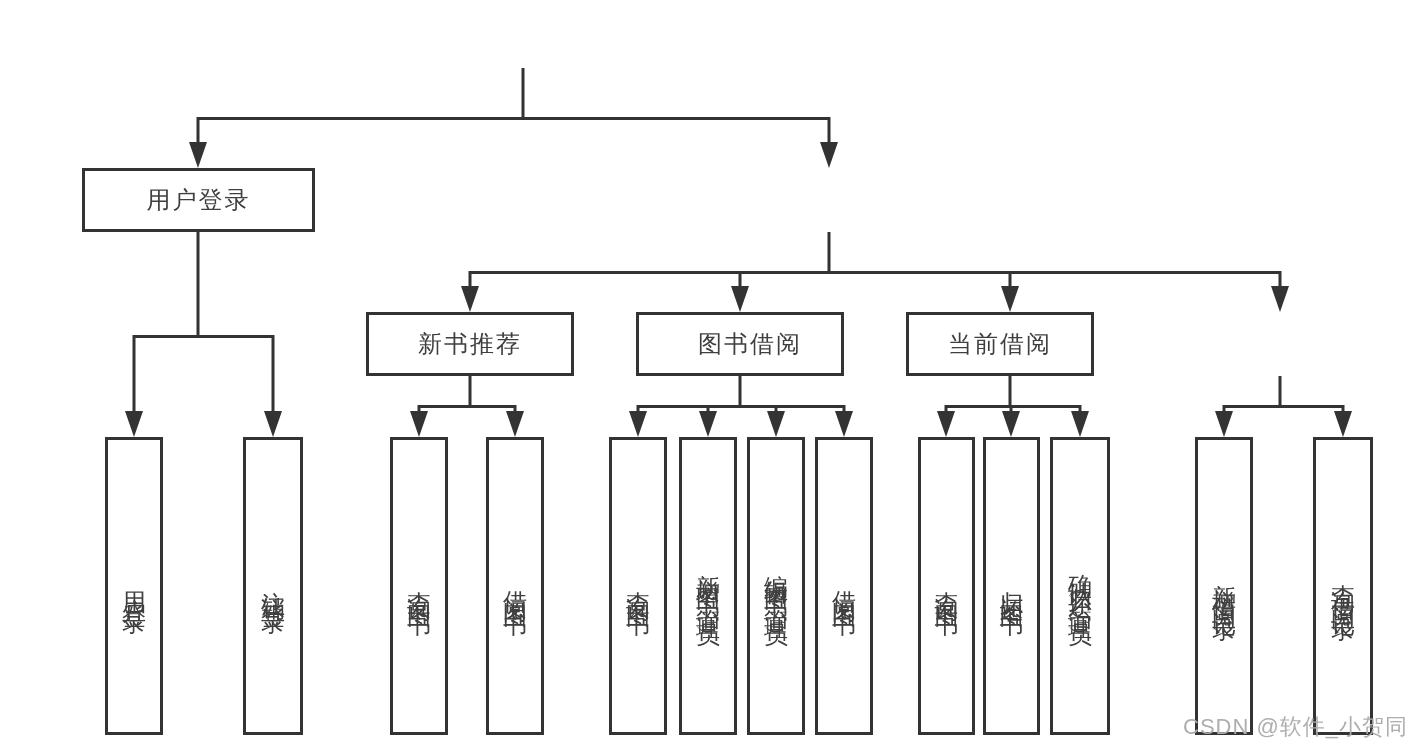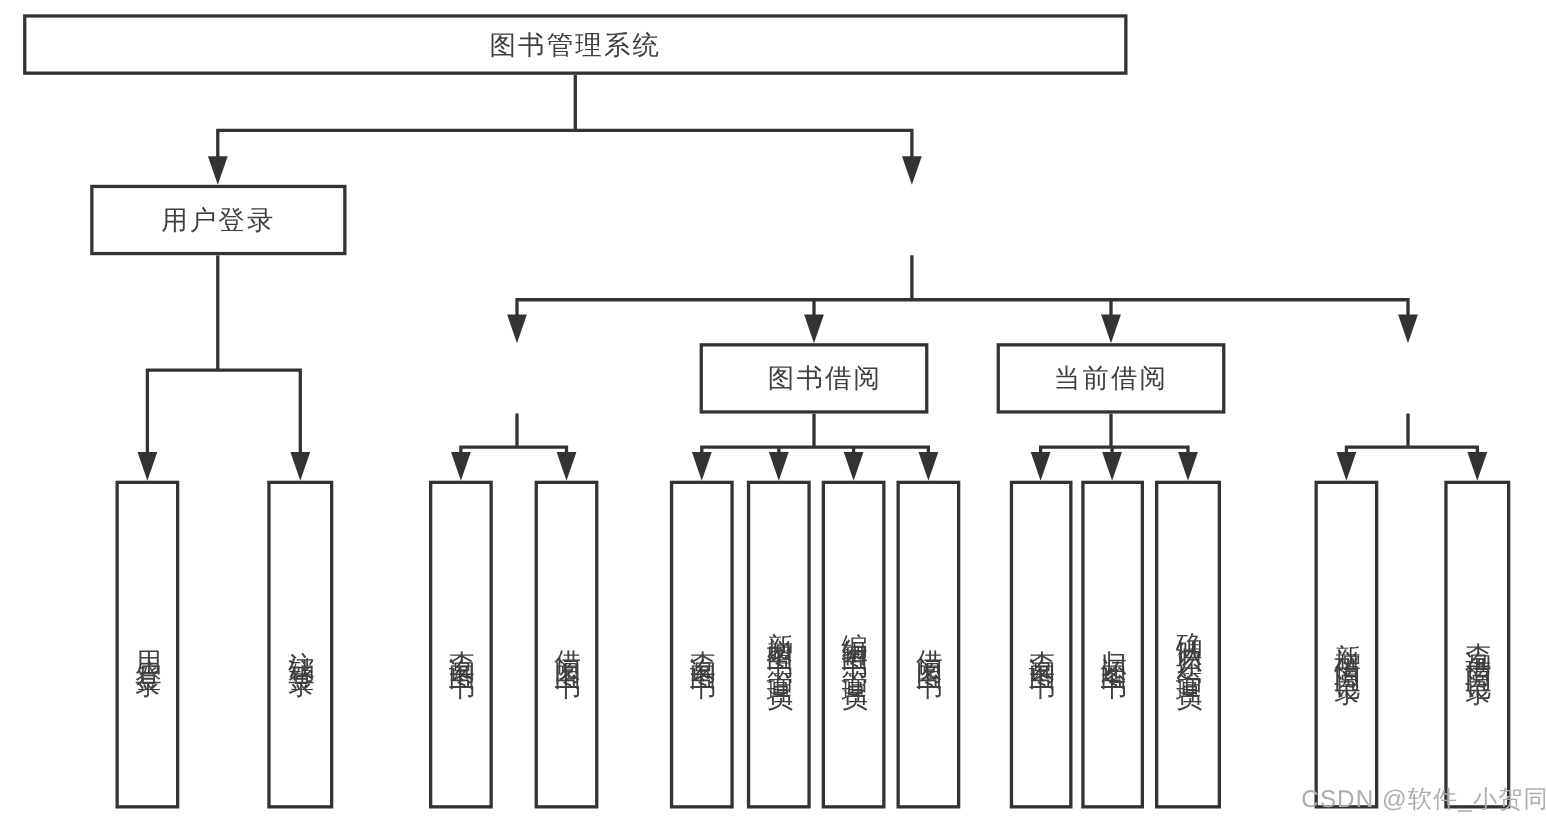--- a/index.html
+++ b/index.html
@@ -60,26 +60,26 @@
       <polygon points="767,411 785,411 776,437"></polygon>
       <polygon points="835,411 853,411 844,437"></polygon>
       <polygon points="937,411 955,411 946,437"></polygon>
       <polygon points="1002,411 1020,411 1011,437"></polygon>
       <polygon points="1071,411 1089,411 1080,437"></polygon>
       <polygon points="1215,411 1233,411 1224,437"></polygon>
       <polygon points="1334,411 1352,411 1343,437"></polygon>
     </g>
   </svg>
 
-  <div class="box" style="left:21px;top:13px;width:1004px;height:55px;">图书管理系统</div>
 
   <div class="box" style="left:82px;top:168px;width:233px;height:64px;">用户登录</div>
 
+  <div class="box" style="left:366px;top:312px;width:208px;height:64px;">新书推荐</div>
   <div class="box" style="left:636px;top:312px;width:208px;height:64px;padding-left:20px;">图书借阅</div>
-  <div class="box" style="left:906px;top:312px;width:208px;height:64px;">当前借阅</div>
+  <div class="box" style="left:906px;top:312px;width:188px;height:64px;">当前借阅</div>
 
   <div class="box leaf" style="left:105px;top:437px;width:58px;height:298px;">用户登录</div>
   <div class="box leaf" style="left:243px;top:437px;width:60px;height:298px;">注销登录</div>
 
   <div class="box leaf" style="left:390px;top:437px;width:58px;height:298px;">查询图书</div>
   <div class="box leaf" style="left:486px;top:437px;width:58px;height:298px;">借阅图书</div>
 
   <div class="box leaf" style="left:609px;top:437px;width:58px;height:298px;">查询图书</div>
   <div class="box leaf" style="left:679px;top:437px;width:58px;height:298px;">新增图书（管理员）</div>
   <div class="box leaf" style="left:747px;top:437px;width:58px;height:298px;">编辑图书（管理员）</div>

